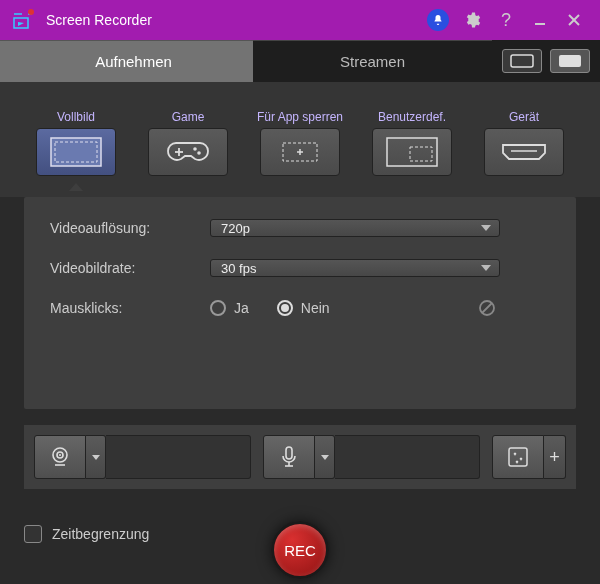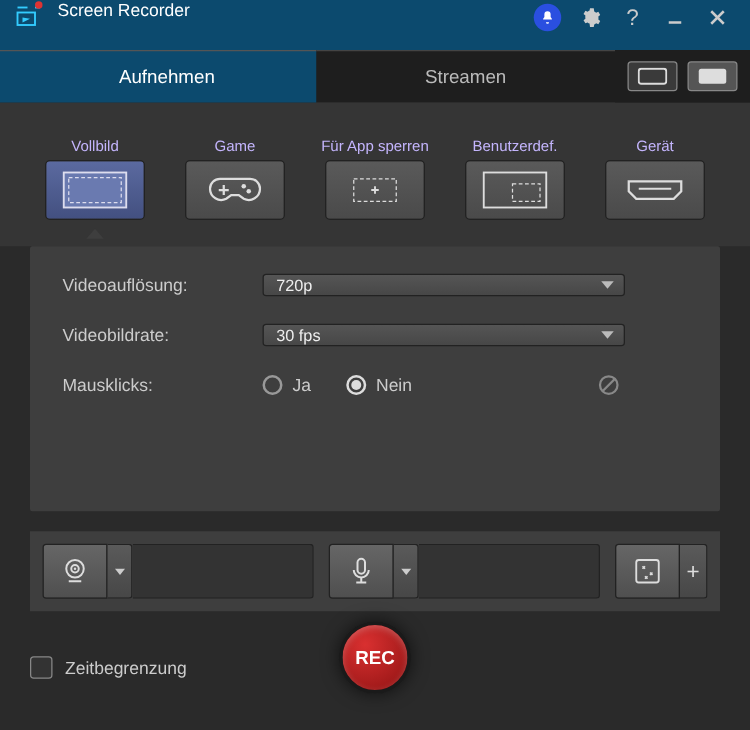--- a/index.html
+++ b/index.html
@@ -6,24 +6,24 @@
   body {
     width: 600px;
     height: 584px;
     background: #2a2a2a;
     font-family: "Segoe UI", Arial, sans-serif;
     color: #ccc;
     overflow: hidden;
   }
   .titlebar {
     height: 40px;
-    background: #0c4a6e;
+    background: #a21caf;
     display: flex;
-    align-items: flex-start;
-    padding: 0 12px;
+    align-items: center;
+    padding: 12px 12px;
   }
   .logo {
     width: 24px; height: 24px;
     position: relative;
     margin-right: 10px;
   }
   .logo svg { display:block; }
   .title { color: #fff; font-size: 14px; flex: 1; }
   .tb-icon {
     width: 28px; height: 28px;
@@ -46,21 +46,21 @@
   }
   .tab {
     flex: 1;
     display:flex;align-items:center;justify-content:center;
     font-size:15px;
     color:#bbb;
     cursor:pointer;
     border-top:1px solid #444;
   }
   .tab.active {
-    background:#0c4a6e;
+    background:#737373;
     color:#fff;
     border-top:1px solid #555;
     padding-left:14px;
   }
   .tabs-right {
     display:flex;align-items:center;gap:8px;
     padding:0 10px;
     background:#1e1e1e;
   }
   .pill-btn {
@@ -198,24 +198,24 @@
   .checkbox {
     width:18px;height:18px;border:1px solid #888;border-radius:3px;background:#333;
     margin-right:10px;cursor:pointer;
   }
   .check-label { font-size:14px;color:#ccc; }
   .rec-btn {
     width:58px;height:58px;border-radius:50%;
     background:radial-gradient(circle at 35% 30%, #d93030, #8e1212);
     border:3px solid #1a1a1a;
     box-shadow:0 0 14px rgba(0,0,0,.6), inset 0 2px 6px rgba(255,255,255,.25);
-    color:#fff;font-weight:700;font-size:15px;
+    color:#fff;font-weight:400;font-size:15px;
     display:flex;align-items:center;justify-content:center;
     margin-left:auto;margin-right:auto;
-    position:absolute;left:50%;transform:translateX(-50%);bottom:24px;
+    position:absolute;left:50%;transform:translateX(-50%);bottom:0;
     cursor:pointer;
   }
 </style>
 </head>
 <body>
 
 <div class="titlebar">
   <span class="logo">
     <svg width="24" height="24" viewBox="0 0 24 24">
       <rect x="2" y="10" width="14" height="10" fill="none" stroke="#3cf" stroke-width="1.5"></rect>

